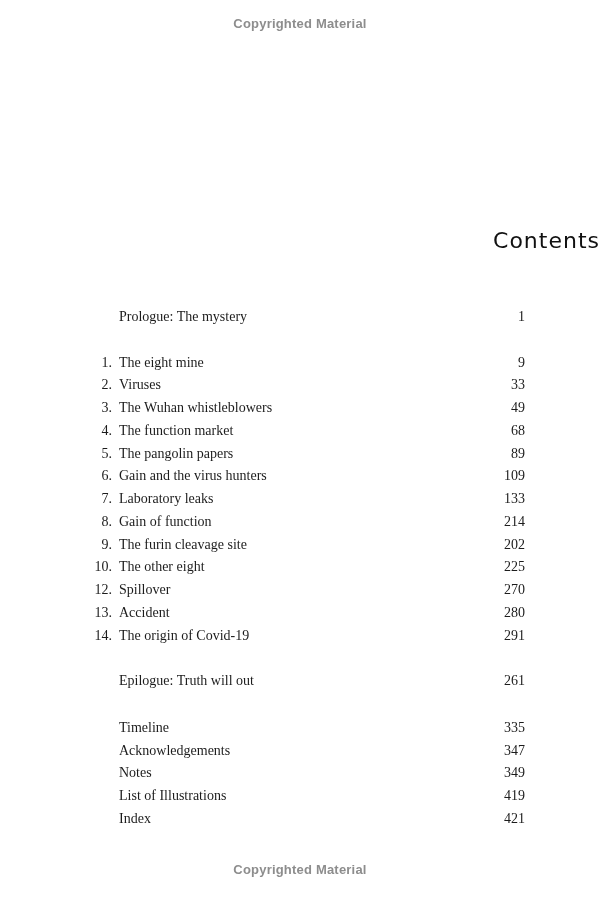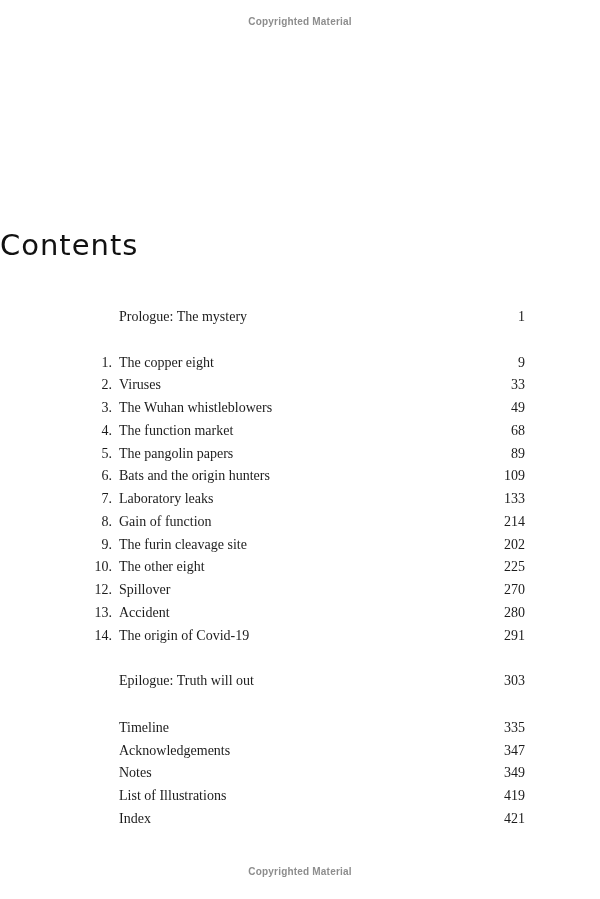--- a/index.html
+++ b/index.html
@@ -16,35 +16,35 @@
     font-family: "Liberation Serif", "DejaVu Serif", serif;
     color: #1c1c1c;
   }
   .copyright {
     position: absolute;
     left: 0;
     width: 100%;
     text-align: center;
     font-family: "Liberation Sans", sans-serif;
     font-weight: bold;
-    font-size: 10px;
+    font-size: 13px;
     letter-spacing: 0.2px;
     color: #8d8d8d;
   }
   .copyright.top { top: 16px; }
   .copyright.bottom { top: auto; bottom: 22px; }
   .contents-title {
     position: absolute;
     top: 228px;
     left: 0;
     width: 100%;
-    text-align: left;
+    text-align: right;
     font-family: "DejaVu Sans", "Liberation Sans", sans-serif;
     font-weight: 500;
-    font-size: 29px;
+    font-size: 22px;
     letter-spacing: 1px;
     color: #111111;
   }
   .toc {
     position: absolute;
     top: 306px;
     left: 88px;
     right: 75px;
     font-size: 14px;
   }
@@ -90,21 +90,21 @@
     <div class="toc-row">
       <span class="indent"></span>
       <span class="entry-title">Prologue: The mystery</span>
       <span class="pg">1</span>
     </div>
 
     <div class="gap-1line"></div>
 
     <div class="toc-row">
       <span class="num">1.</span>
-      <span class="entry-title">The copper eight</span>
+      <span class="entry-title">The eight mine</span>
       <span class="pg">9</span>
     </div>
     <div class="toc-row">
       <span class="num">2.</span>
       <span class="entry-title">Viruses</span>
       <span class="pg">33</span>
     </div>
     <div class="toc-row">
       <span class="num">3.</span>
       <span class="entry-title">The Wuhan whistleblowers</span>
@@ -115,21 +115,21 @@
       <span class="entry-title">The function market</span>
       <span class="pg">68</span>
     </div>
     <div class="toc-row">
       <span class="num">5.</span>
       <span class="entry-title">The pangolin papers</span>
       <span class="pg">89</span>
     </div>
     <div class="toc-row">
       <span class="num">6.</span>
-      <span class="entry-title">Bats and the origin hunters</span>
+      <span class="entry-title">Gain and the virus hunters</span>
       <span class="pg">109</span>
     </div>
     <div class="toc-row">
       <span class="num">7.</span>
       <span class="entry-title">Laboratory leaks</span>
       <span class="pg">133</span>
     </div>
     <div class="toc-row">
       <span class="num">8.</span>
       <span class="entry-title">Gain of function</span>
@@ -159,21 +159,21 @@
       <span class="num">14.</span>
       <span class="entry-title">The origin of Covid-19</span>
       <span class="pg">291</span>
     </div>
 
     <div class="gap-epi"></div>
 
     <div class="toc-row">
       <span class="indent"></span>
       <span class="entry-title">Epilogue: Truth will out</span>
-      <span class="pg">303</span>
+      <span class="pg">261</span>
     </div>
 
     <div class="gap-back"></div>
 
     <div class="toc-row">
       <span class="indent"></span>
       <span class="entry-title">Timeline</span>
       <span class="pg">335</span>
     </div>
     <div class="toc-row">

